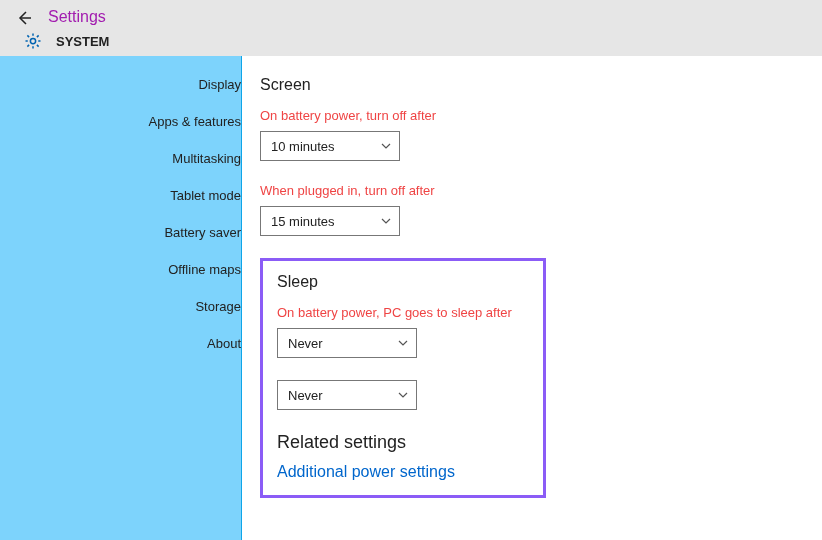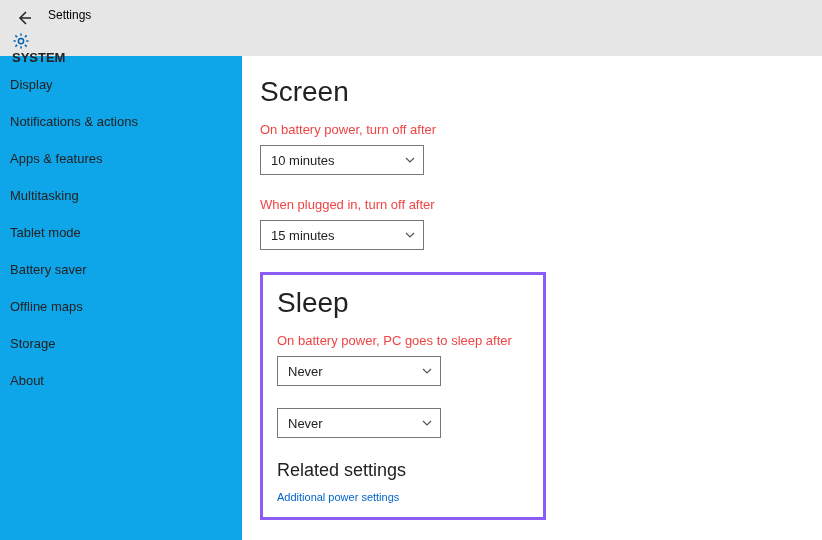--- a/index.html
+++ b/index.html
@@ -24,49 +24,50 @@
       left: 12px;
       top: 6px;
       width: 24px;
       height: 24px;
       cursor: pointer;
     }
     .settings-label {
       position: absolute;
       left: 48px;
       top: 8px;
-      font-size: 12px;
-      color: #000000;
+      font-size: 16px;
+      color: #a21caf;
     }
     .system-row {
       position: absolute;
-      left: 12px;
+      left: 24px;
       top: 32px;
       display: flex;
-      flex-direction: column;
+      align-items: center;
     }
     .gear-icon {
       width: 18px;
       height: 18px;
       margin-right: 14px;
     }
     .system-title {
       font-size: 13px;
       font-weight: 600;
       color: #222;
     }
     .body-area {
       display: flex;
       height: calc(100% - 56px);
     }
     .sidebar {
       width: 242px;
-      background: #0ea5e9;
+      background: #7dd3fc;
       border-right: 1px solid #0ea5e9;
       padding-top: 10px;
+      text-align: right;
     }
     .sidebar-item {
       height: 37px;
       line-height: 37px;
       padding-left: 10px;
       font-size: 13px;
       color: #222;
       cursor: pointer;
       position: relative;
     }
@@ -82,51 +83,51 @@
       bottom: -2px;
       border: 3px solid #e81123;
       pointer-events: none;
     }
     .content {
       flex: 1;
       padding: 20px 20px 20px 18px;
       overflow: auto;
     }
     .section-heading {
-      font-size: 28px;
+      font-size: 16px;
       font-weight: 400;
       color: #222;
       margin-bottom: 14px;
     }
     .field-label {
       font-size: 13px;
       color: #ef4444;
       margin-bottom: 8px;
     }
     .dropdown {
-      width: 164px;
+      width: 140px;
       height: 30px;
       border: 1px solid #777;
       background: #fff;
       display: flex;
       align-items: center;
       justify-content: space-between;
       padding: 0 8px 0 10px;
       font-size: 13px;
       color: #222;
       cursor: pointer;
       margin-bottom: 22px;
     }
     .chevron {
       width: 10px;
       height: 10px;
       flex: 0 0 auto;
     }
     .related-link {
-      font-size: 11px;
+      font-size: 16px;
       color: #0066cc;
       cursor: pointer;
       margin-top: 6px;
     }
     .annotated-box {
       border: 3px solid #8b5cf6;
       padding: 10px 14px 14px 14px;
       margin-top: 10px;
       width: 286px;
     }
@@ -168,21 +169,20 @@
         </g>
       </svg>
     </span>
     <span class="system-title">SYSTEM</span>
   </div>
 </div>
 
 <div class="body-area">
   <div class="sidebar">
     <div class="sidebar-item"><span>Display</span></div>
-    <div class="sidebar-item"><span>Notifications &amp; actions</span></div>
     <div class="sidebar-item"><span>Apps &amp; features</span></div>
     <div class="sidebar-item"><span>Multitasking</span></div>
     <div class="sidebar-item"><span>Tablet mode</span></div>
     <div class="sidebar-item"><span>Battery saver</span></div>
     <div class="sidebar-item"><span>Offline maps</span></div>
     <div class="sidebar-item"><span>Storage</span></div>
     <div class="sidebar-item"><span>About</span></div>
   </div>
 
   <div class="content">

